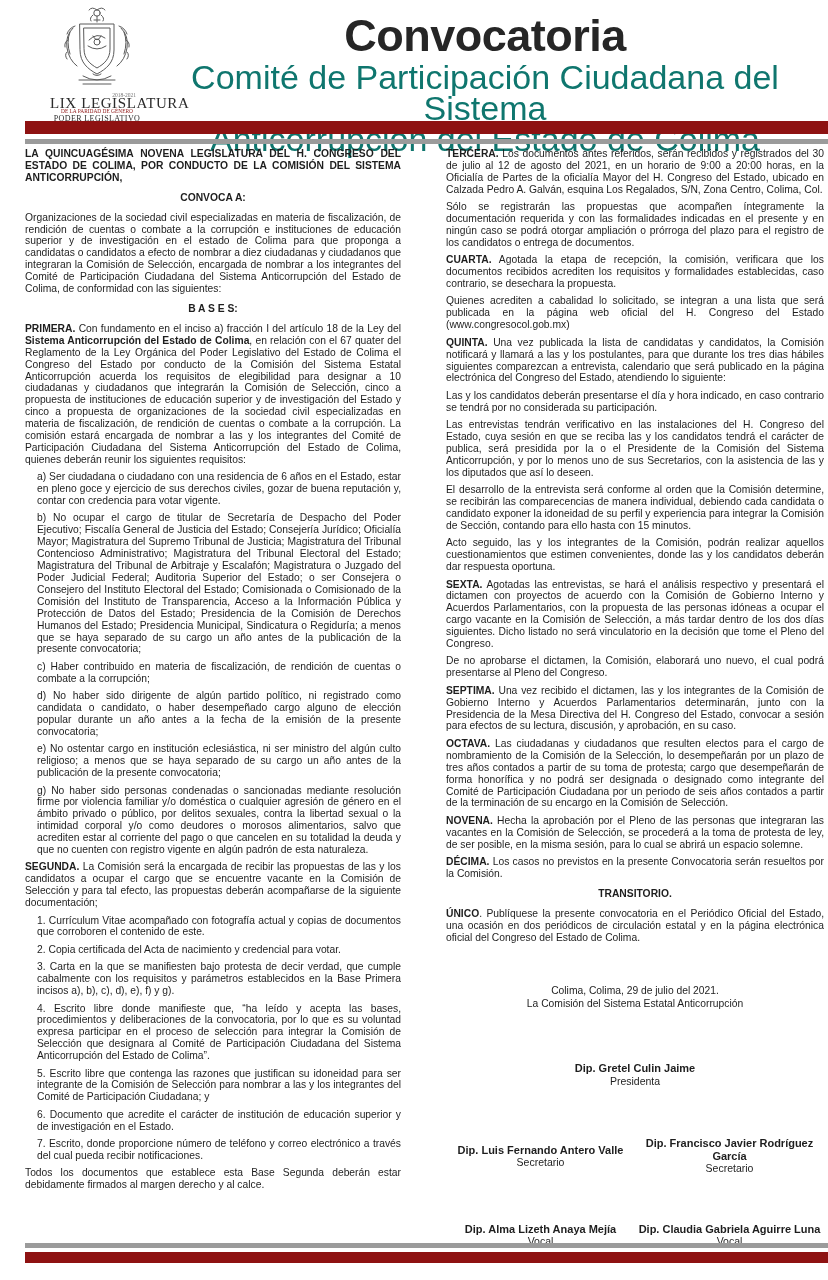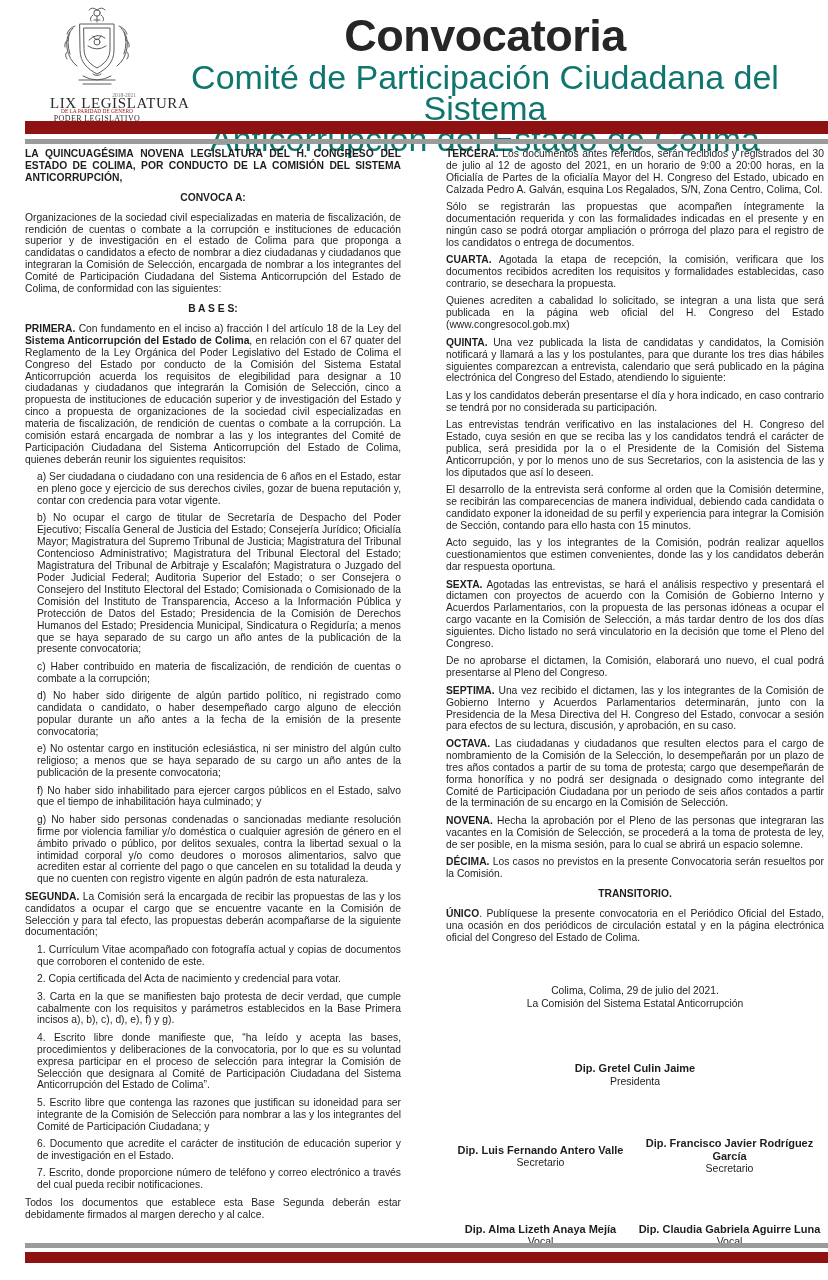--- a/index.html
+++ b/index.html
@@ -94,21 +94,20 @@
     <div class="p"><b>LA QUINCUAGÉSIMA NOVENA LEGISLATURA DEL H. CONGRESO DEL ESTADO DE COLIMA, POR CONDUCTO DE LA COMISIÓN DEL SISTEMA ANTICORRUPCIÓN,</b></div>
     <div class="p c"><span>CONVOCA A:</span></div>
     <div class="p"><span>Organizaciones de la sociedad civil especializadas en materia de fiscalización, de rendición de cuentas o combate a la corrupción e instituciones de educación superior y de investigación en el estado de Colima para que proponga a candidatas o candidatos a efecto de nombrar a diez ciudadanas y ciudadanos que integraran la Comisión de Selección, encargada de nombrar a los integrantes del Comité de Participación Ciudadana del Sistema Anticorrupción del Estado de Colima, de conformidad con las siguientes:</span></div>
     <div class="p c"><span>B A S E S:</span></div>
     <div class="p"><b>PRIMERA.</b><span> Con fundamento en el inciso a) fracción I del artículo 18 de la Ley del </span><b>Sistema Anticorrupción del Estado de Colima</b><span>, en relación con el 67 quater del Reglamento de la Ley Orgánica del Poder Legislativo del Estado de Colima el Congreso del Estado por conducto de la Comisión del Sistema Estatal Anticorrupción acuerda los requisitos de elegibilidad para designar a 10 ciudadanas y ciudadanos que integrarán la Comisión de Selección, cinco a propuesta de instituciones de educación superior y de investigación del Estado y cinco a propuesta de organizaciones de la sociedad civil especializadas en materia de fiscalización, de rendición de cuentas o combate a la corrupción. La comisión estará encargada de nombrar a las y los integrantes del Comité de Participación Ciudadana del Sistema Anticorrupción del Estado de Colima, quienes deberán reunir los siguientes requisitos:</span></div>
     <div class="p ind"><span>a) Ser ciudadana o ciudadano con una residencia de 6 años en el Estado, estar en pleno goce y ejercicio de sus derechos civiles, gozar de buena reputación y, contar con credencia para votar vigente.</span></div>
     <div class="p ind"><span>b) No ocupar el cargo de titular de Secretaría de Despacho del Poder Ejecutivo; Fiscalía General de Justicia del Estado; Consejería Jurídico; Oficialía Mayor; Magistratura del Supremo Tribunal de Justicia; Magistratura del Tribunal Contencioso Administrativo; Magistratura del Tribunal Electoral del Estado; Magistratura del Tribunal de Arbitraje y Escalafón; Magistratura o Juzgado del Poder Judicial Federal; Auditoria Superior del Estado; o ser Consejera o Consejero del Instituto Electoral del Estado; Comisionada o Comisionado de la Comisión del Instituto de Transparencia,  Acceso a la Información Pública y Protección de Datos del Estado; Presidencia de la Comisión de Derechos Humanos del Estado; Presidencia Municipal, Sindicatura o Regiduría; a menos que se haya separado de su cargo un año antes de la publicación de la presente convocatoria;</span></div>
     <div class="p ind"><span>c) Haber contribuido en materia de fiscalización, de rendición de cuentas o combate a la corrupción;</span></div>
     <div class="p ind"><span>d) No haber sido dirigente de algún partido político, ni registrado como candidata o candidato, o haber desempeñado cargo alguno de elección popular durante un año antes a la fecha de la emisión de la presente convocatoria;</span></div>
     <div class="p ind"><span>e) No ostentar cargo en institución eclesiástica, ni ser ministro del algún culto religioso; a menos que se haya separado de su cargo un año antes de la publicación de la presente convocatoria;</span></div>
-    <div class="p ind"><span>f)  No haber sido inhabilitado para ejercer cargos públicos en el Estado, salvo que el tiempo de inhabilitación haya culminado; y</span></div>
     <div class="p ind"><span>g) No haber sido personas condenadas o sancionadas mediante resolución firme por violencia familiar y/o doméstica o cualquier agresión de género en el ámbito privado o público, por delitos sexuales, contra la libertad sexual o la intimidad corporal y/o como deudores o morosos alimentarios, salvo que acrediten estar al corriente del pago o que cancelen en su totalidad la deuda y que no cuenten con registro vigente en algún padrón de esta naturaleza.</span></div>
     <div class="p"><b>SEGUNDA.</b><span> La Comisión será la encargada de recibir las propuestas de las y los candidatos a ocupar el cargo que se encuentre vacante en la Comisión de Selección y para tal efecto, las propuestas deberán acompañarse de la siguiente documentación;</span></div>
     <div class="p ind"><span>1. Currículum Vitae acompañado con fotografía actual y copias de documentos que corroboren el contenido de este.</span></div>
     <div class="p ind"><span>2. Copia certificada del Acta de nacimiento y credencial para votar.</span></div>
     <div class="p ind"><span>3. Carta en la que se manifiesten bajo protesta de decir verdad, que cumple cabalmente con los requisitos y parámetros establecidos en la Base Primera incisos a), b), c), d), e), f) y g).</span></div>
     <div class="p ind"><span>4. Escrito libre donde manifieste que, “ha leído y acepta las bases, procedimientos y deliberaciones de la convocatoria, por lo que es su voluntad expresa participar en el proceso de selección para integrar la Comisión de Selección que designara al Comité de Participación Ciudadana del Sistema Anticorrupción del Estado de Colima”.</span></div>
     <div class="p ind"><span>5. Escrito libre que contenga las razones que justifican su idoneidad para ser integrante de la Comisión de Selección para nombrar a las y los integrantes del Comité de Participación Ciudadana; y</span></div>
     <div class="p ind"><span>6. Documento que acredite el carácter de institución de educación superior y de investigación en el Estado.</span></div>
     <div class="p ind"><span>7. Escrito, donde proporcione número de teléfono y correo electrónico a través del cual pueda recibir notificaciones.</span></div>
     <div class="p"><span>Todos los documentos que establece esta Base Segunda deberán estar debidamente firmados al margen derecho y al calce.</span></div>

